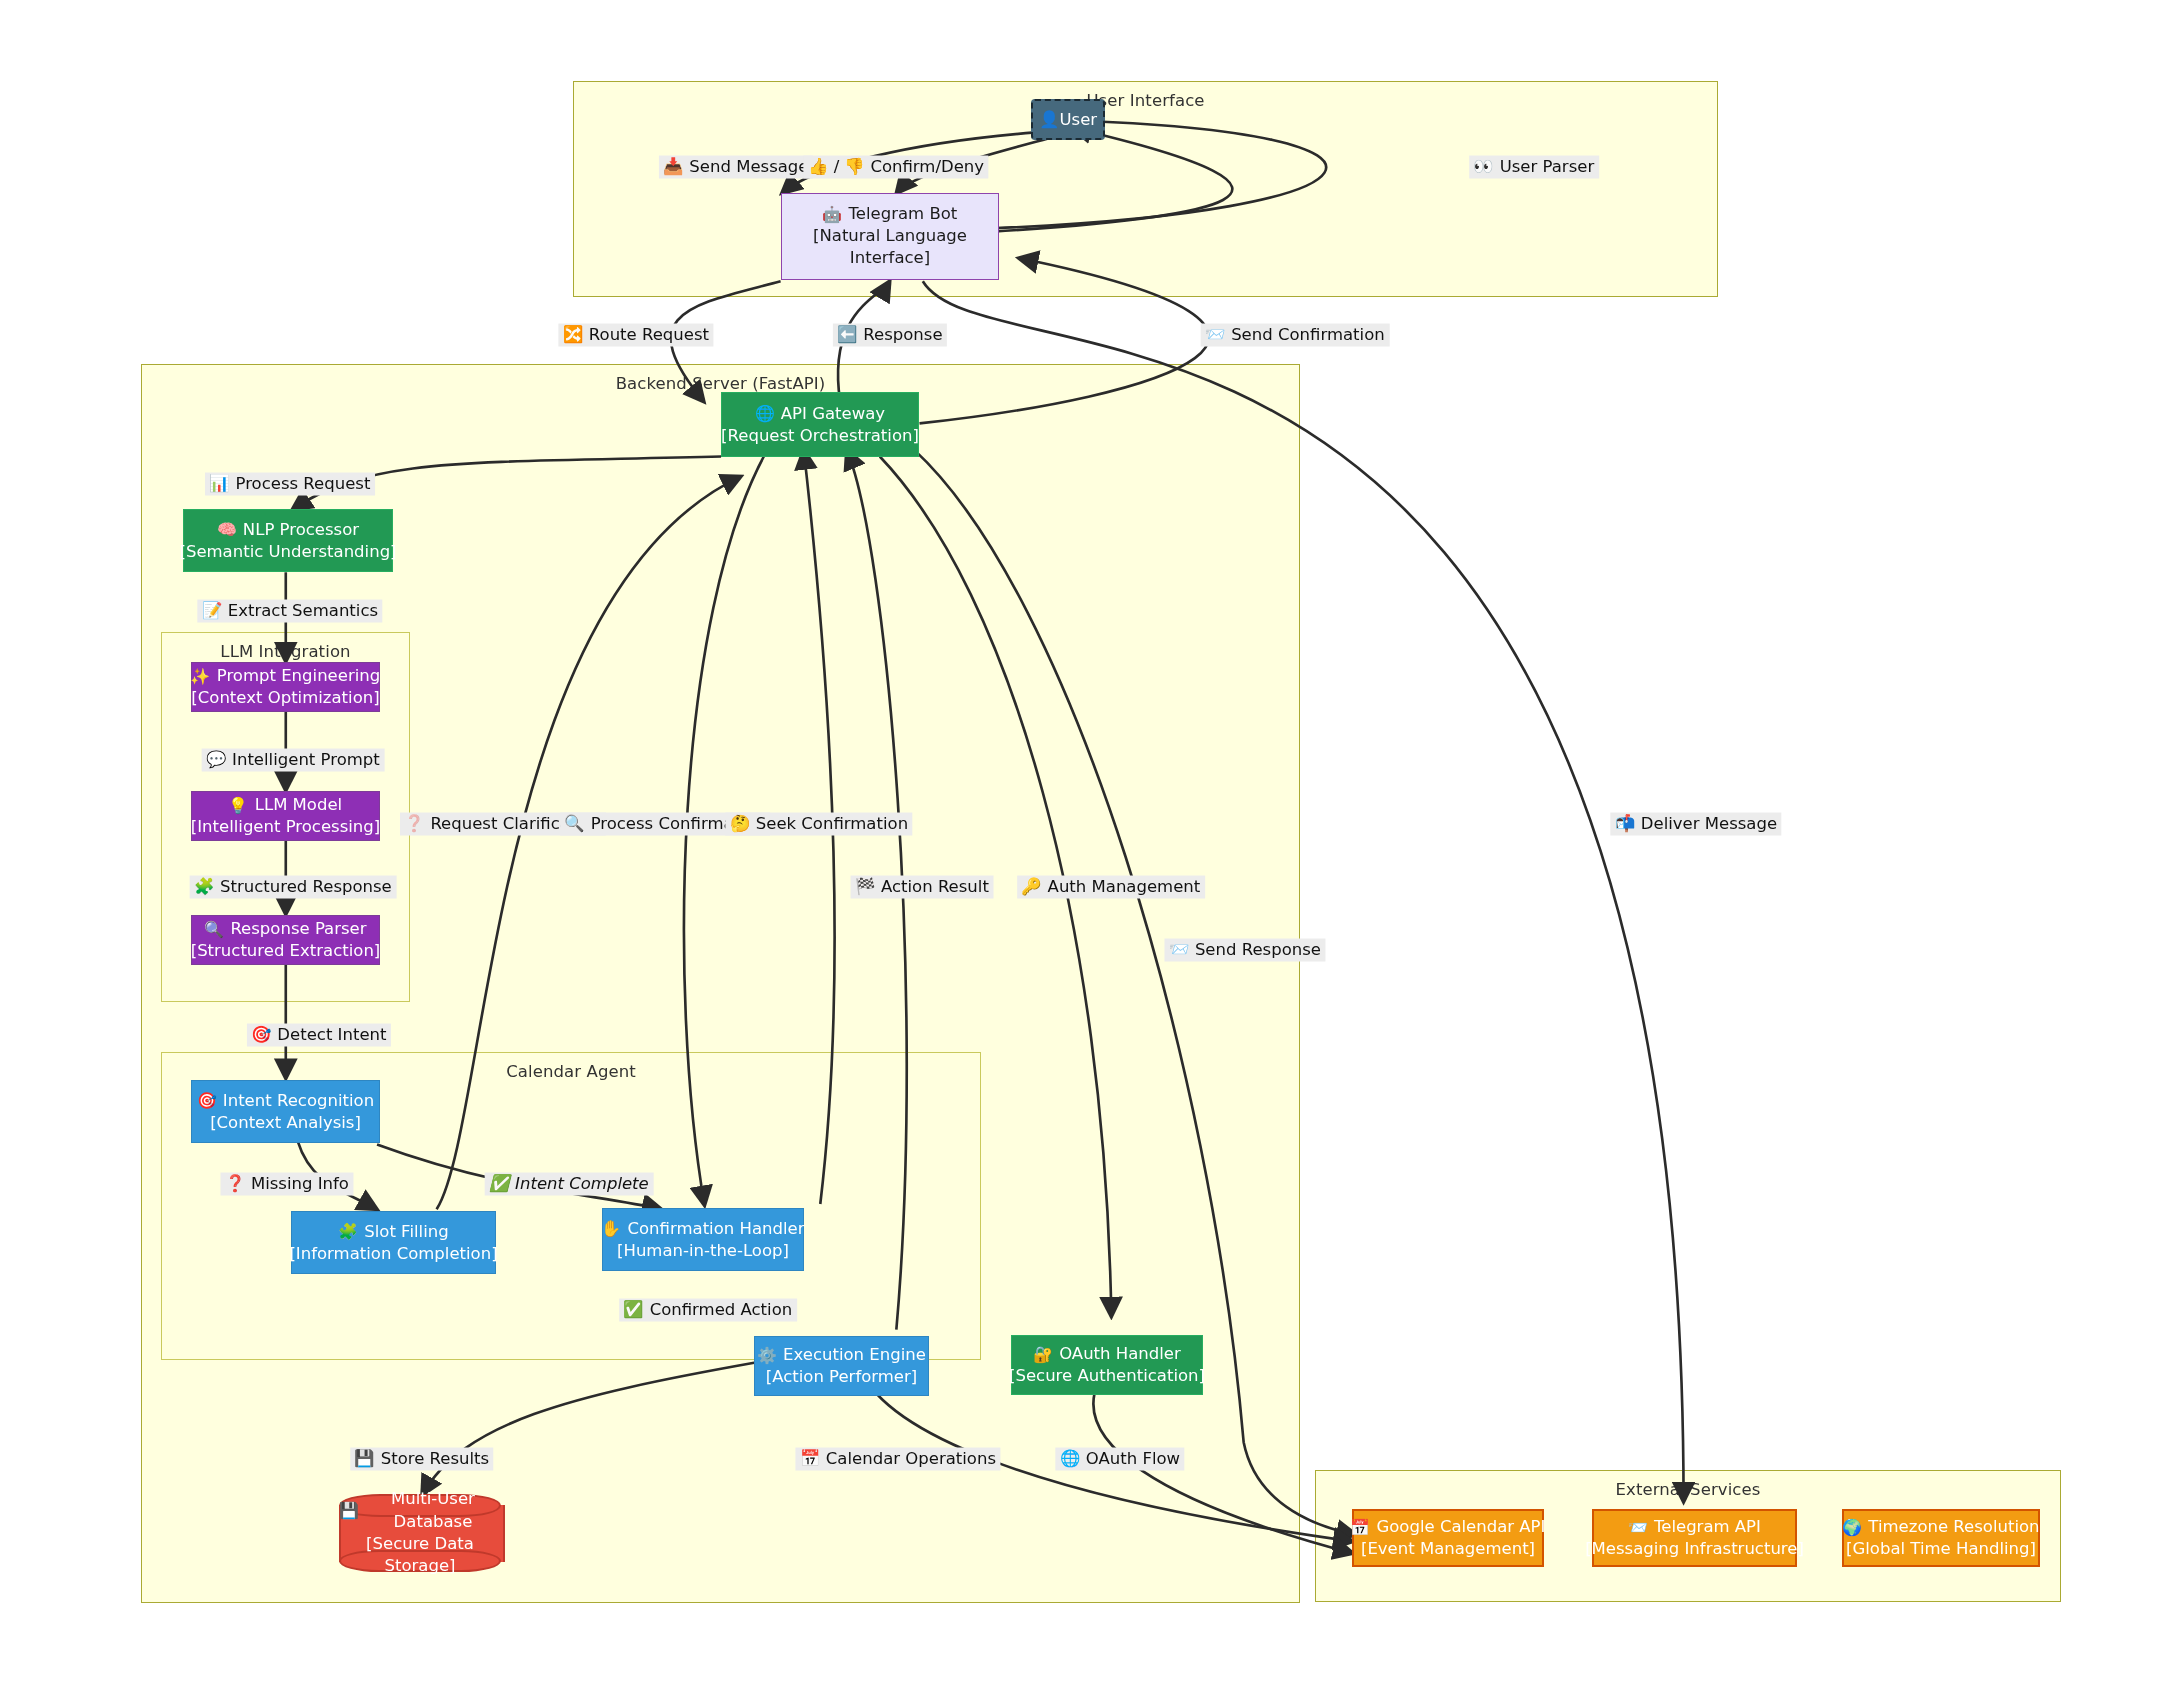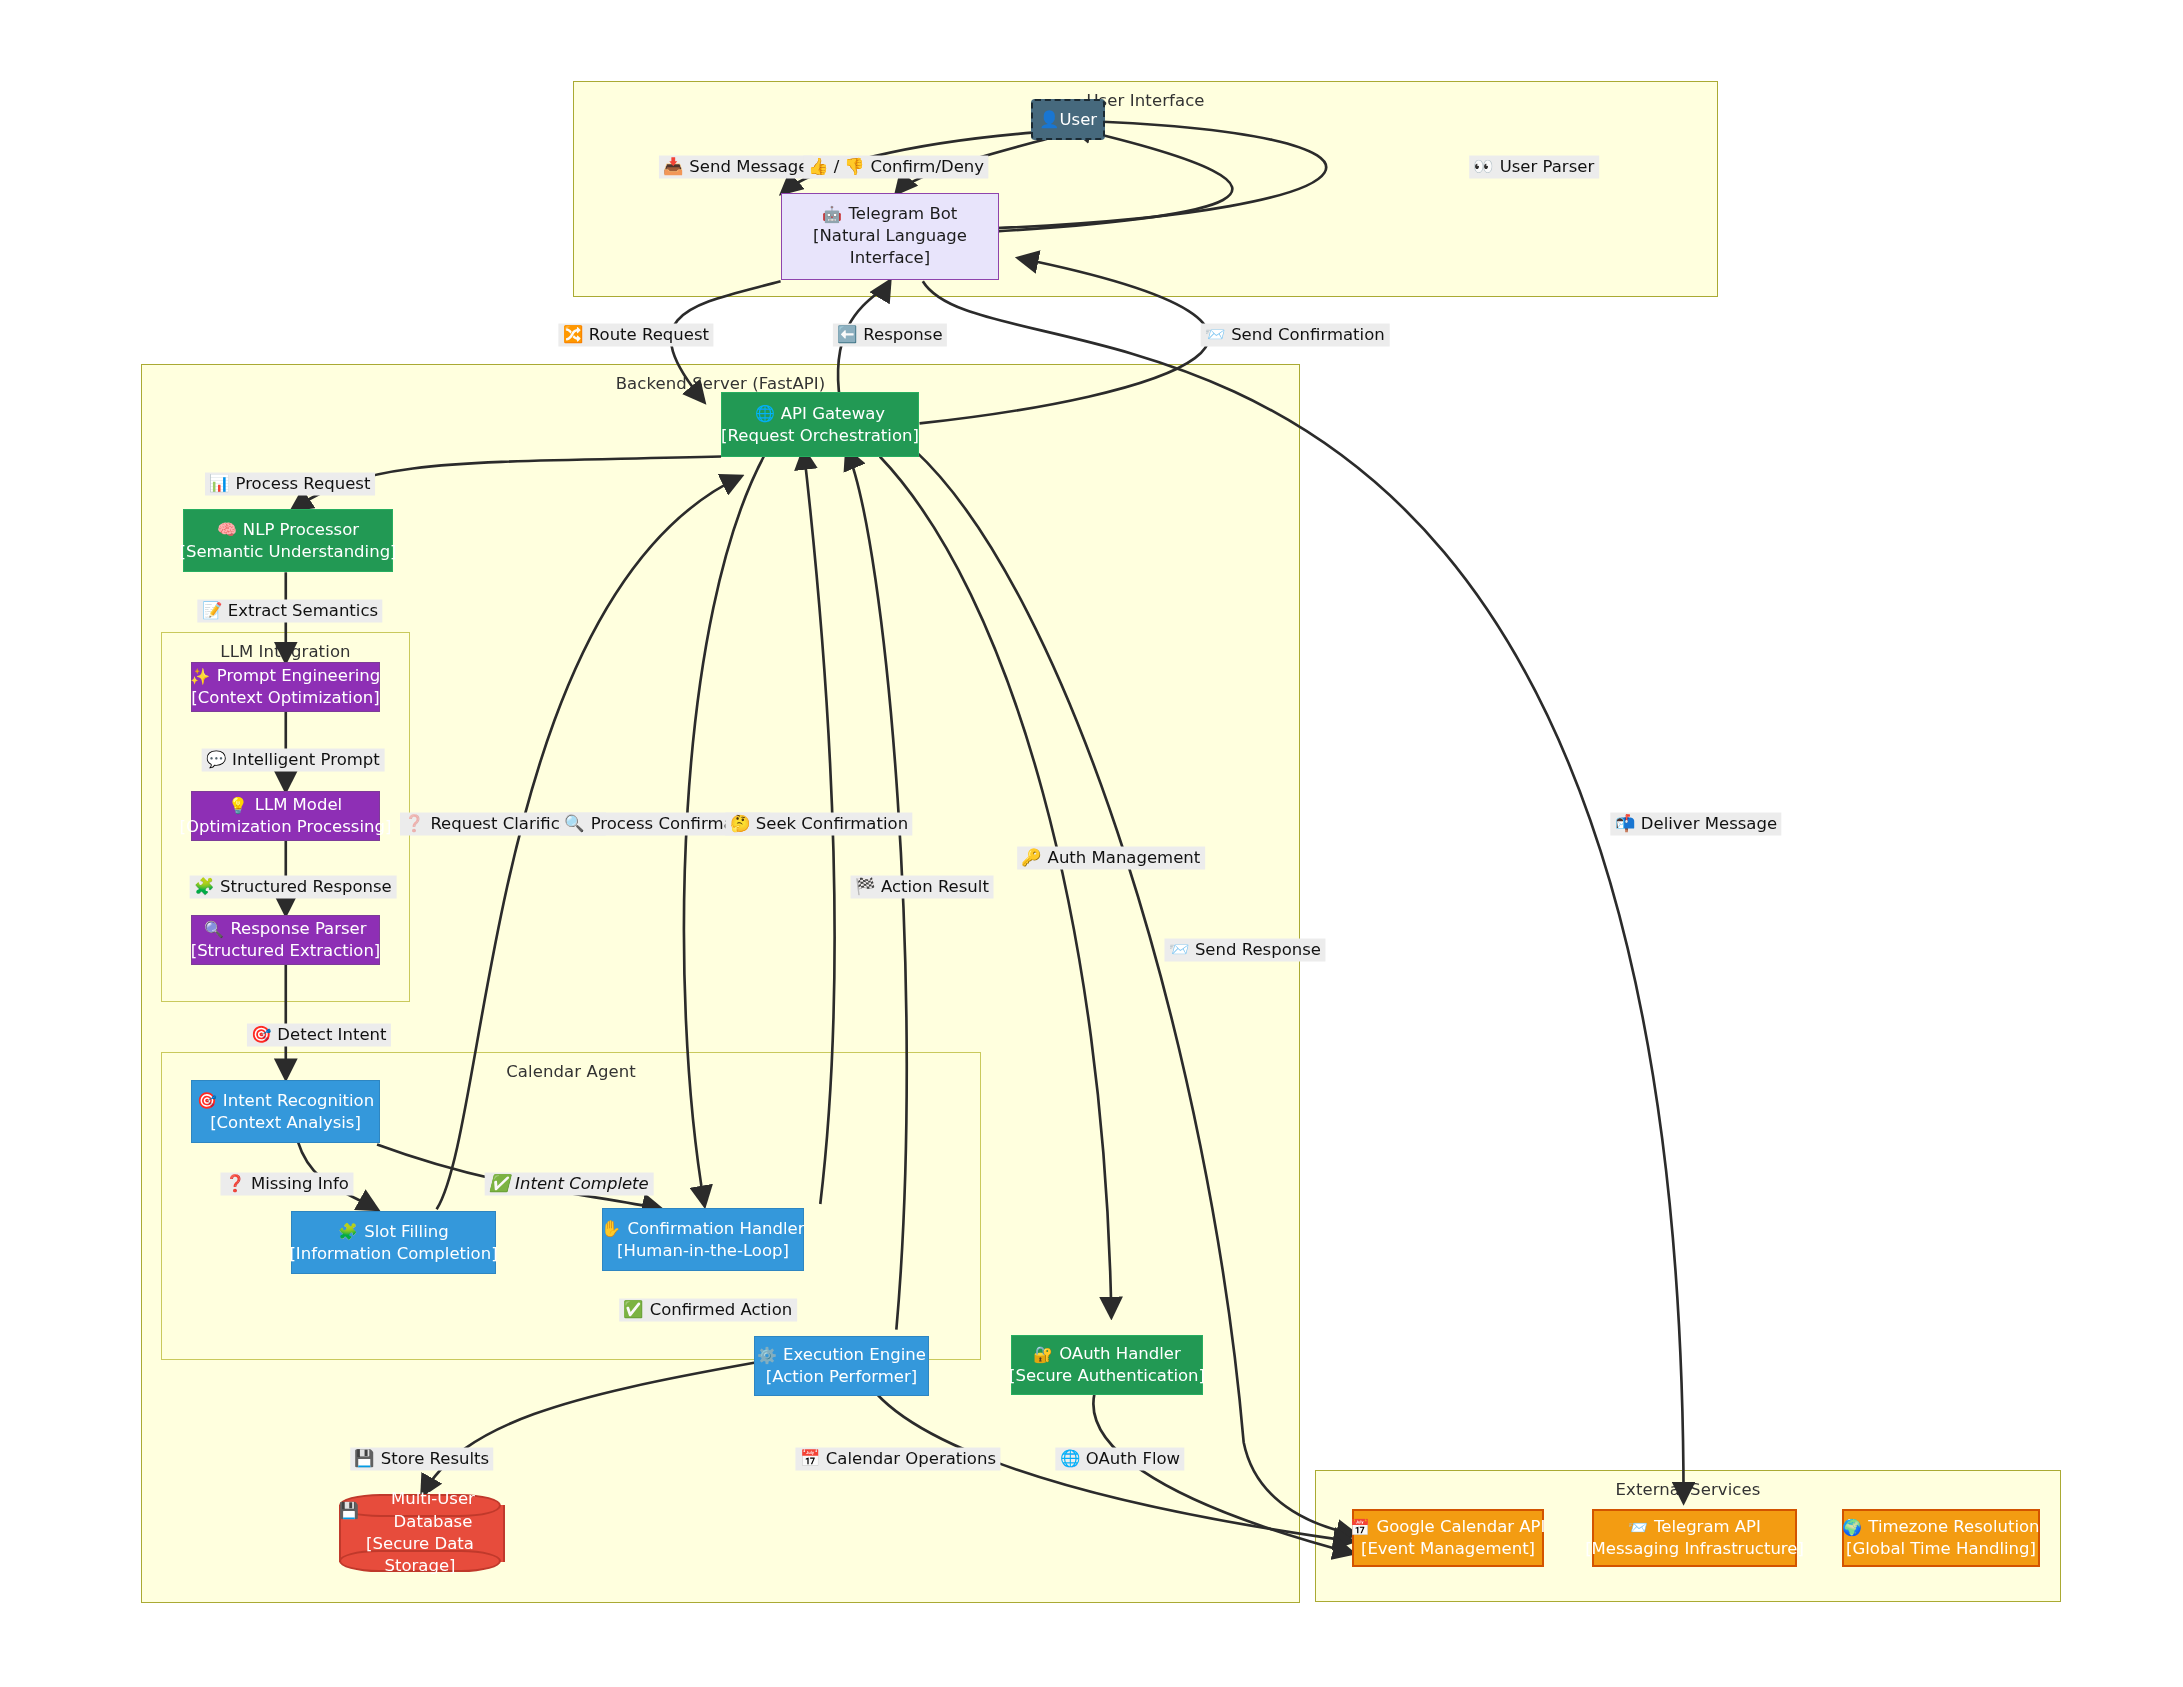--- a/index.html
+++ b/index.html
@@ -173,21 +173,21 @@
       <span class="n-title">Prompt Engineering</span>
     </div>
     <div class="n-sub">[Context Optimization]</div>
   </div>
 
   <div class="node n-purple" style="left:191px;top:791px;width:189px;height:50px;">
     <div style="display:flex;align-items:center;">
       <span class="emo">💡</span>
       <span class="n-title">LLM Model</span>
     </div>
-    <div class="n-sub">[Optimization Processing]</div>
+    <div class="n-sub">[Intelligent Processing]</div>
   </div>
 
   <div class="node n-purple" style="left:191px;top:915px;width:189px;height:50px;">
     <div style="display:flex;align-items:center;">
       <span class="emo">🔍</span>
       <span class="n-title">Response Parser</span>
     </div>
     <div class="n-sub">[Structured Extraction]</div>
   </div>
 
@@ -333,21 +333,21 @@
   </div>
 
   <div class="elabel" style="left:708px;top:1310px;">
     <span class="emo">✅</span><span>Confirmed Action</span>
   </div>
 
   <div class="elabel" style="left:922px;top:887px;">
     <span class="emo">🏁</span><span>Action Result</span>
   </div>
 
-  <div class="elabel" style="left:1111px;top:858px;">
+  <div class="elabel" style="left:1111px;top:887px;">
     <span class="emo">🔑</span><span>Auth Management</span>
   </div>
 
   <div class="elabel" style="left:1245px;top:950px;">
     <span class="emo">📨</span><span>Send Response</span>
   </div>
 
   <div class="elabel" style="left:1696px;top:824px;">
     <span class="emo">📬</span><span>Deliver Message</span>
   </div>

